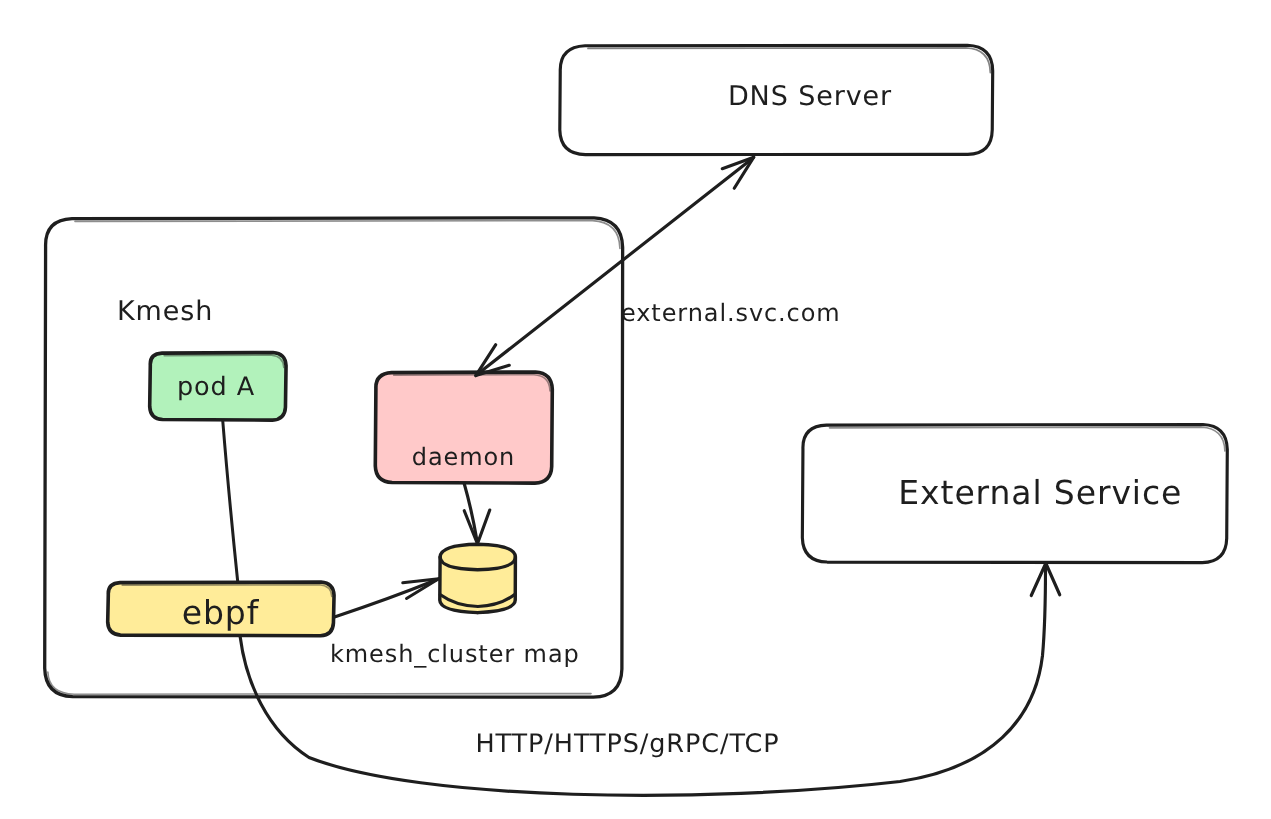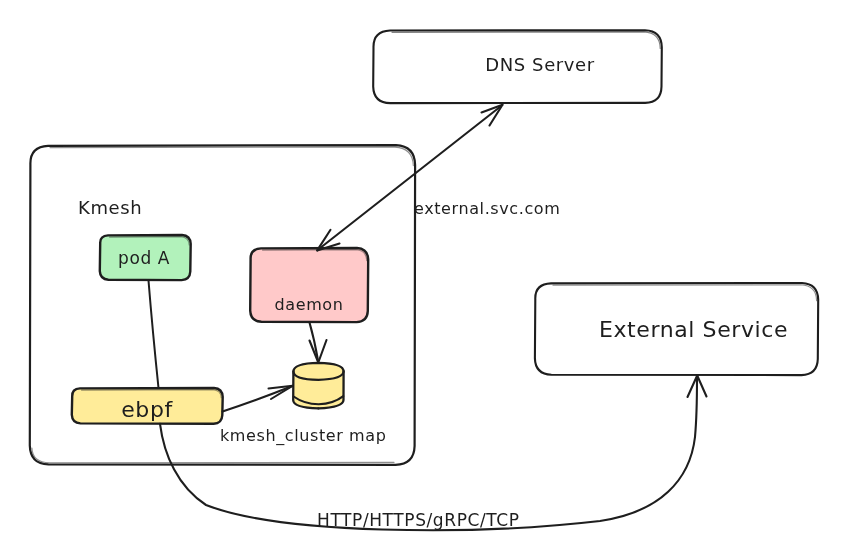--- a/index.html
+++ b/index.html
@@ -65,21 +65,21 @@
   }
   .lbl-external-svc-com {
     left: 414px; top: 199px;
     font-size: 16px;
   }
   .lbl-kmesh-cluster-map {
     left: 220px; top: 426px;
     font-size: 16px;
   }
   .lbl-protocols {
-    left: 317px; top: 510px;
+    left: 317px; top: 486px;
     font-size: 17px;
   }
   .hit {
     position: absolute;
     background: transparent;
   }
 </style>
 </head>
 <body>
 

